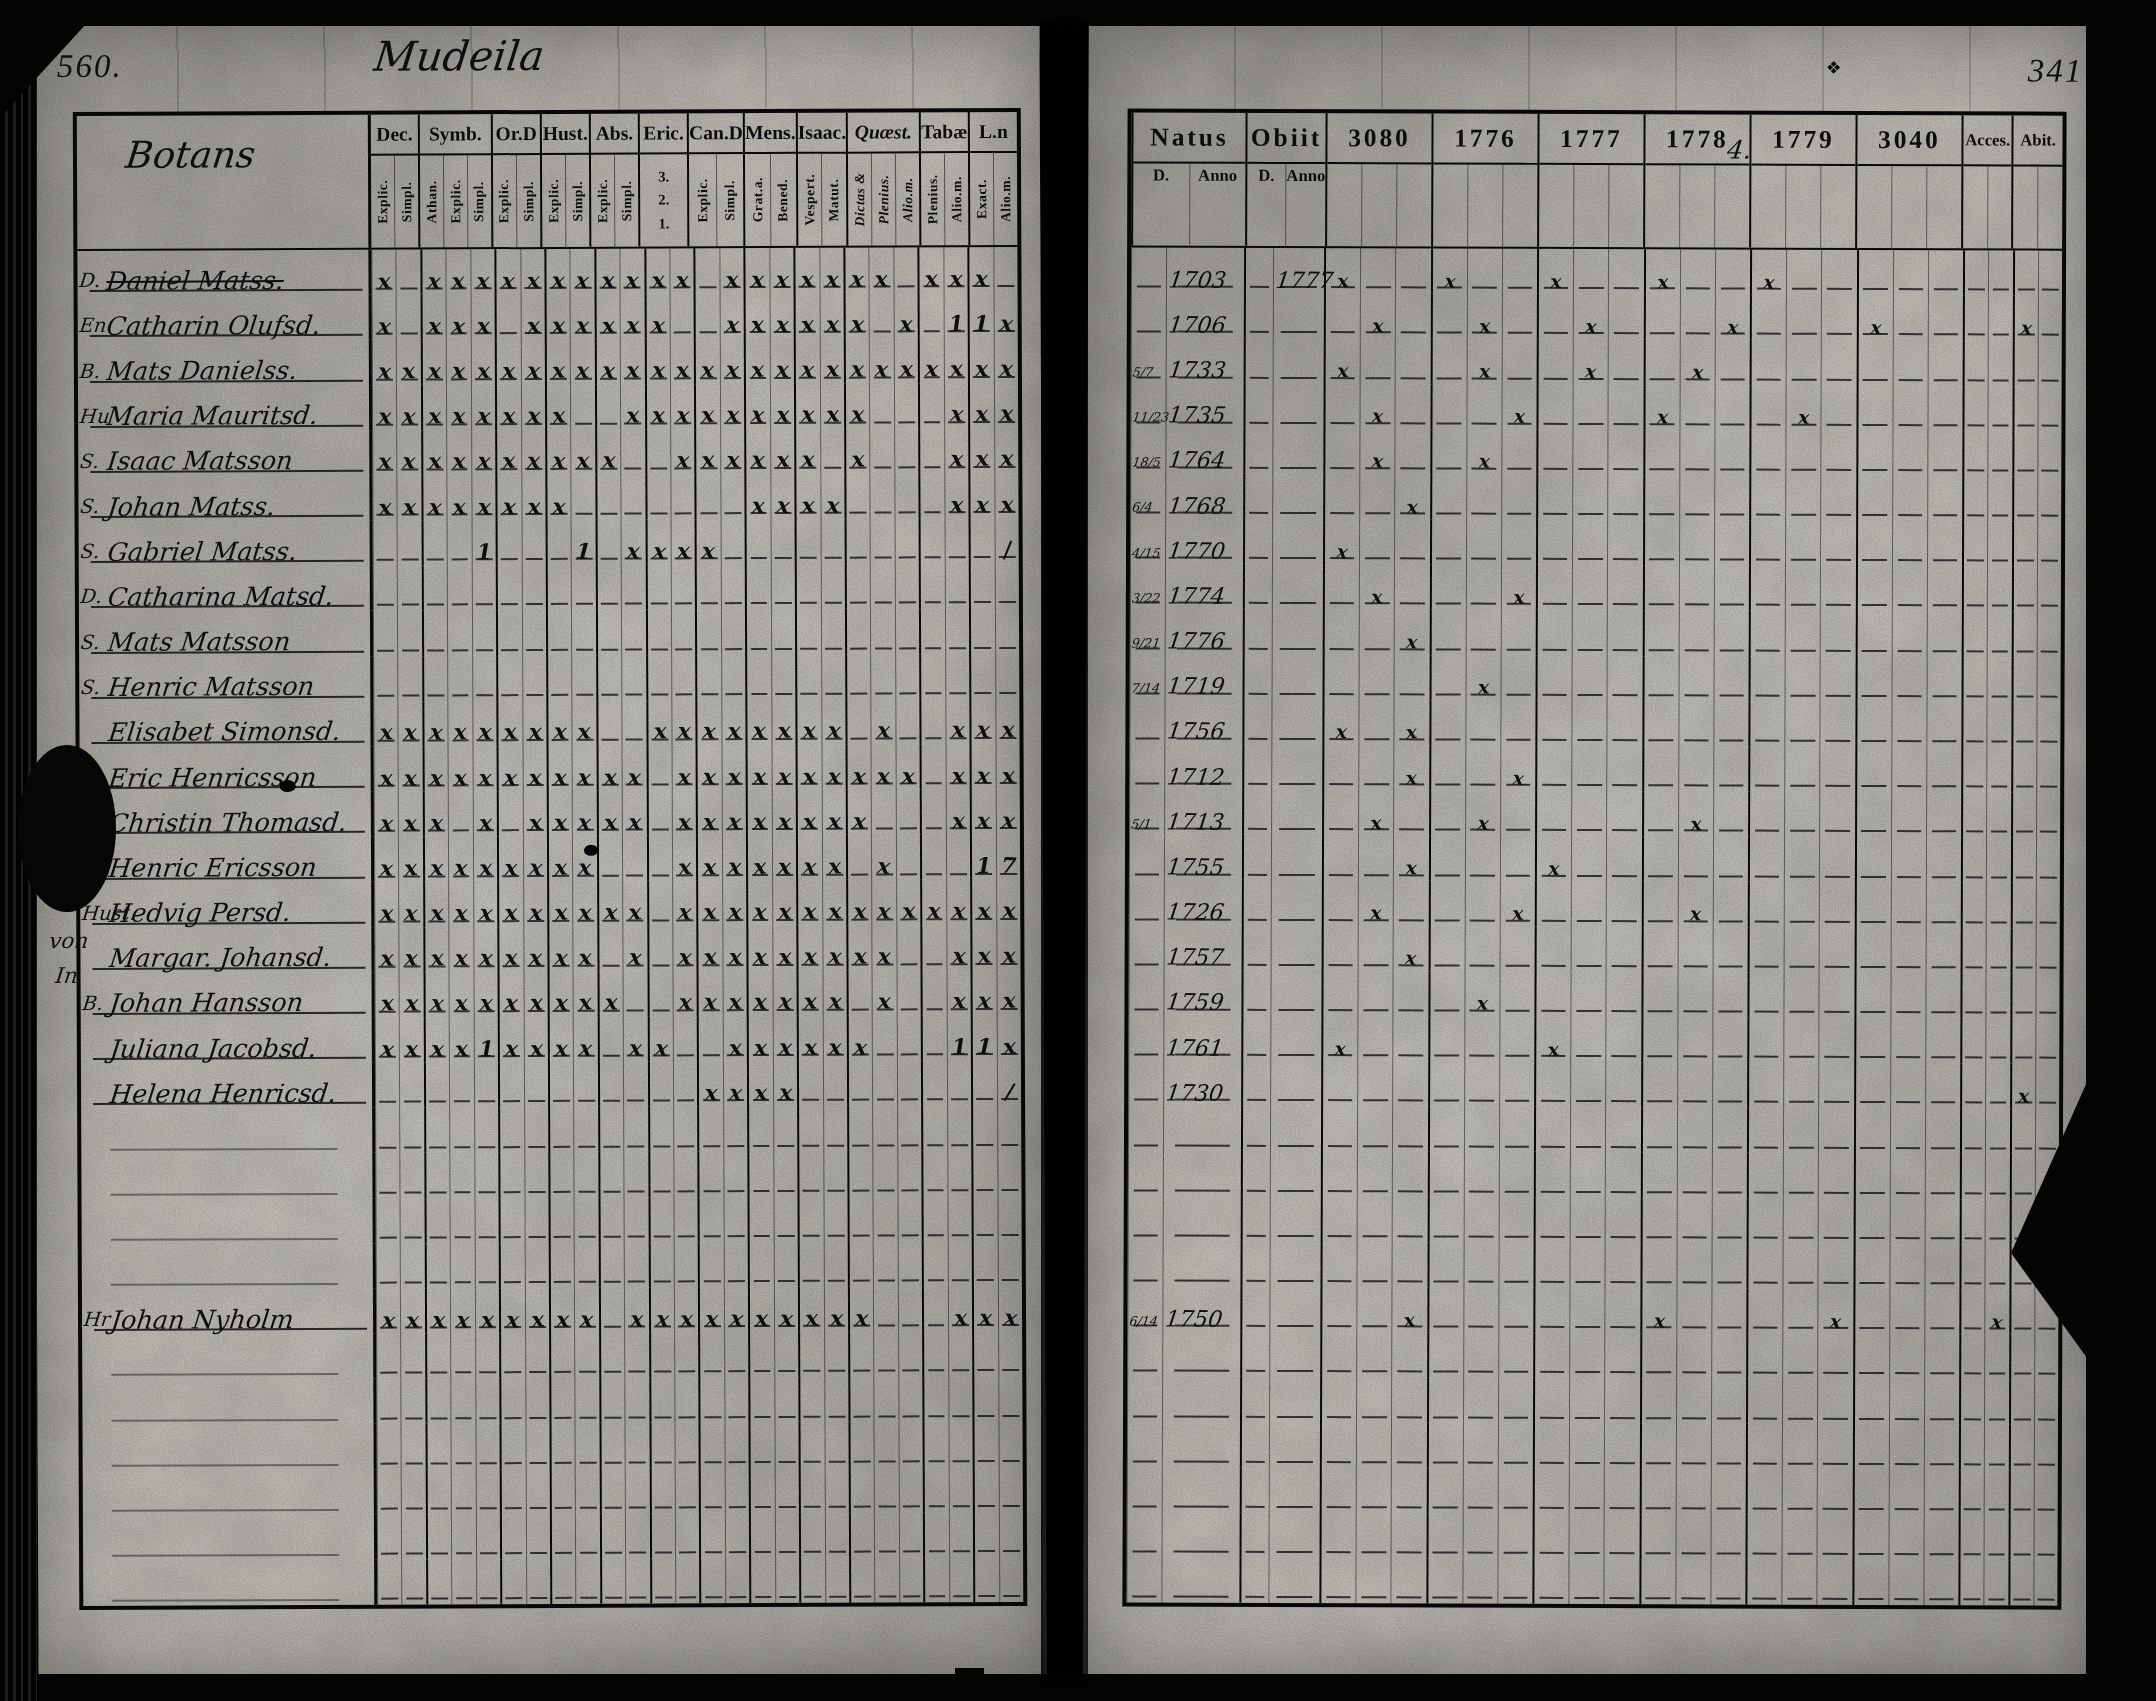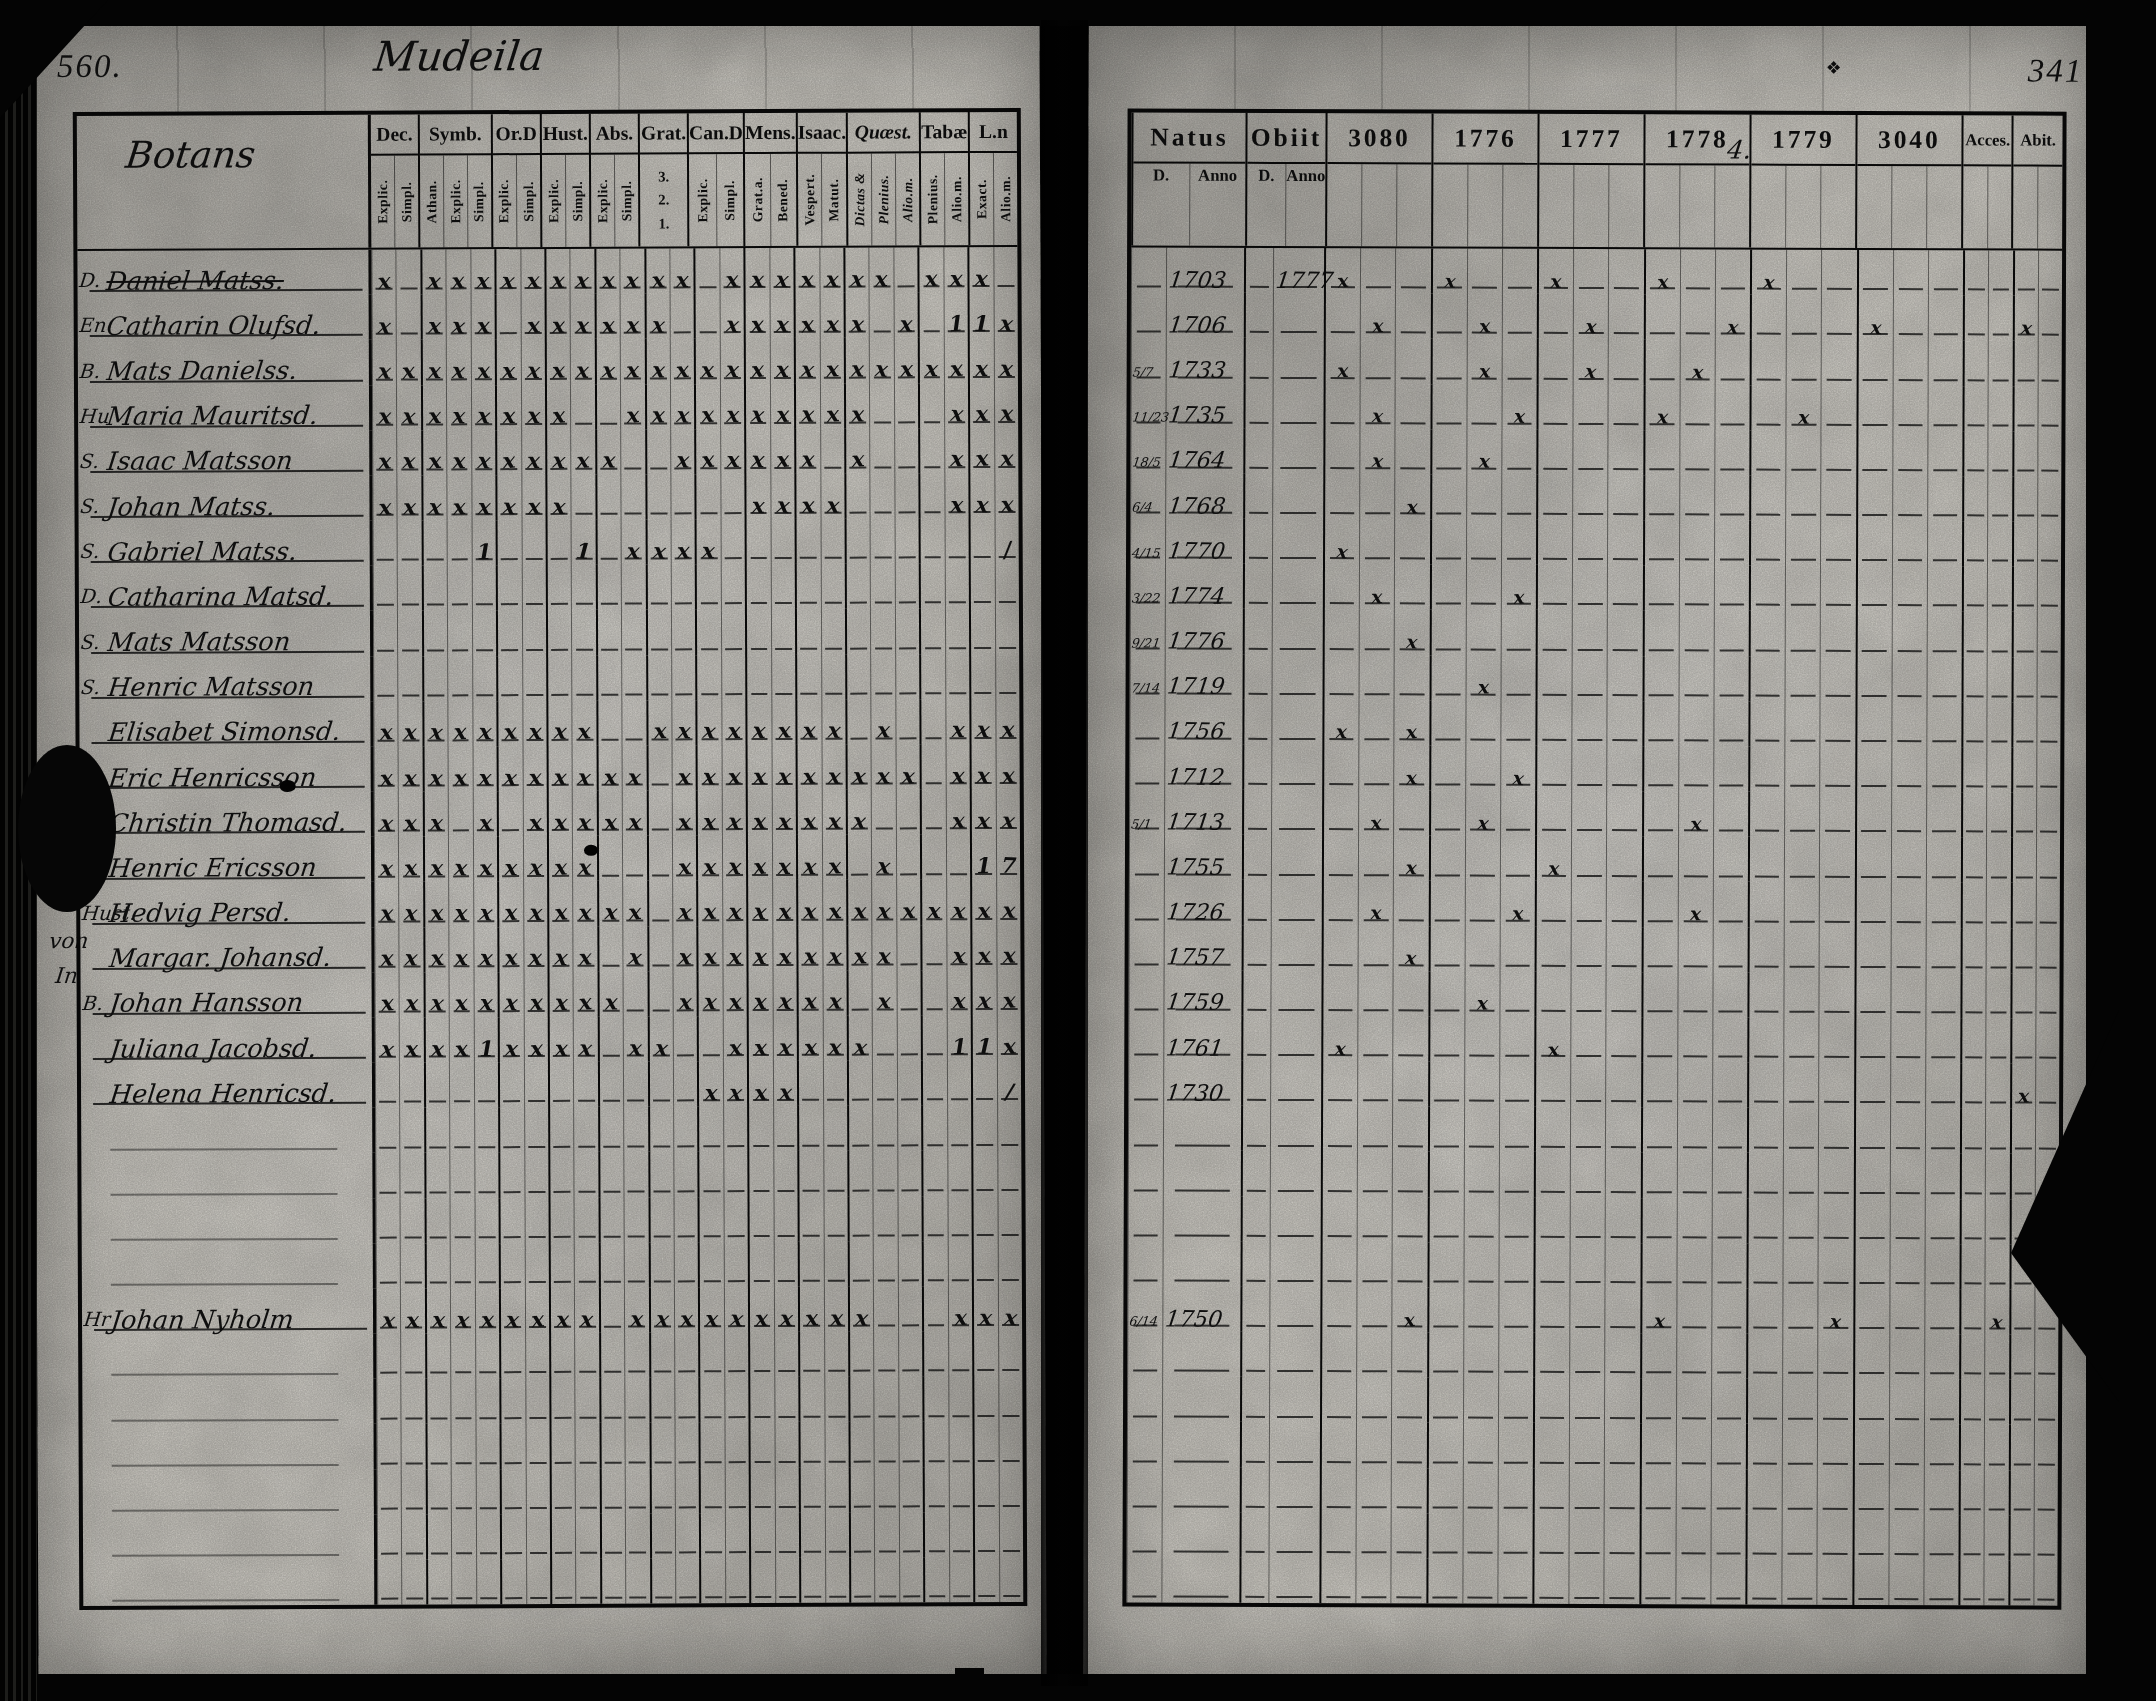--- a/index.html
+++ b/index.html
@@ -134,21 +134,21 @@
               <div class="subsRow">
                 <div class="subCell">
                   <div class="vert">Explic.</div>
                 </div>
                 <div class="subCell">
                   <div class="vert">Simpl.</div>
                 </div>
               </div>
             </div>
             <div class="grp" style="flex: 2 1 0%;">
-              <div class="grpLabel">Grat.</div>
+              <div class="grpLabel">Eric.</div>
               <div class="subsRow">
                 <div class="subCell" style="flex: 2 1 0%;">
                   <div class="stackNums">3.<br>2.<br>1.</div>
                 </div>
               </div>
             </div>
             <div class="grp" style="flex: 2 1 0%;">
               <div class="grpLabel">Can.D</div>
               <div class="subsRow">
                 <div class="subCell">

